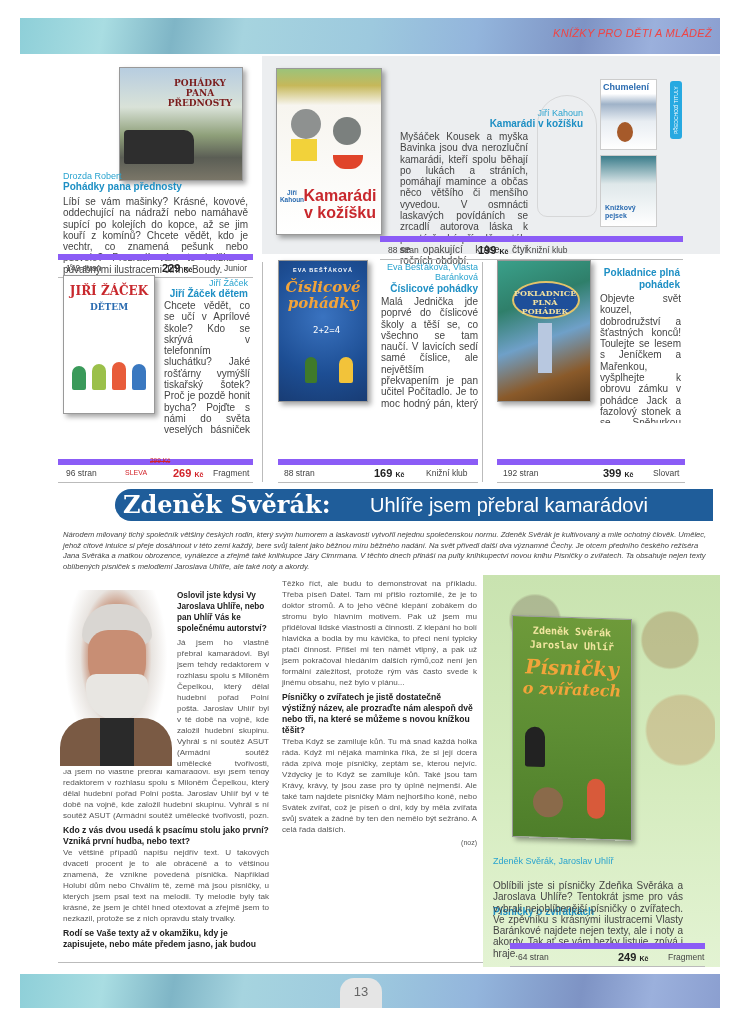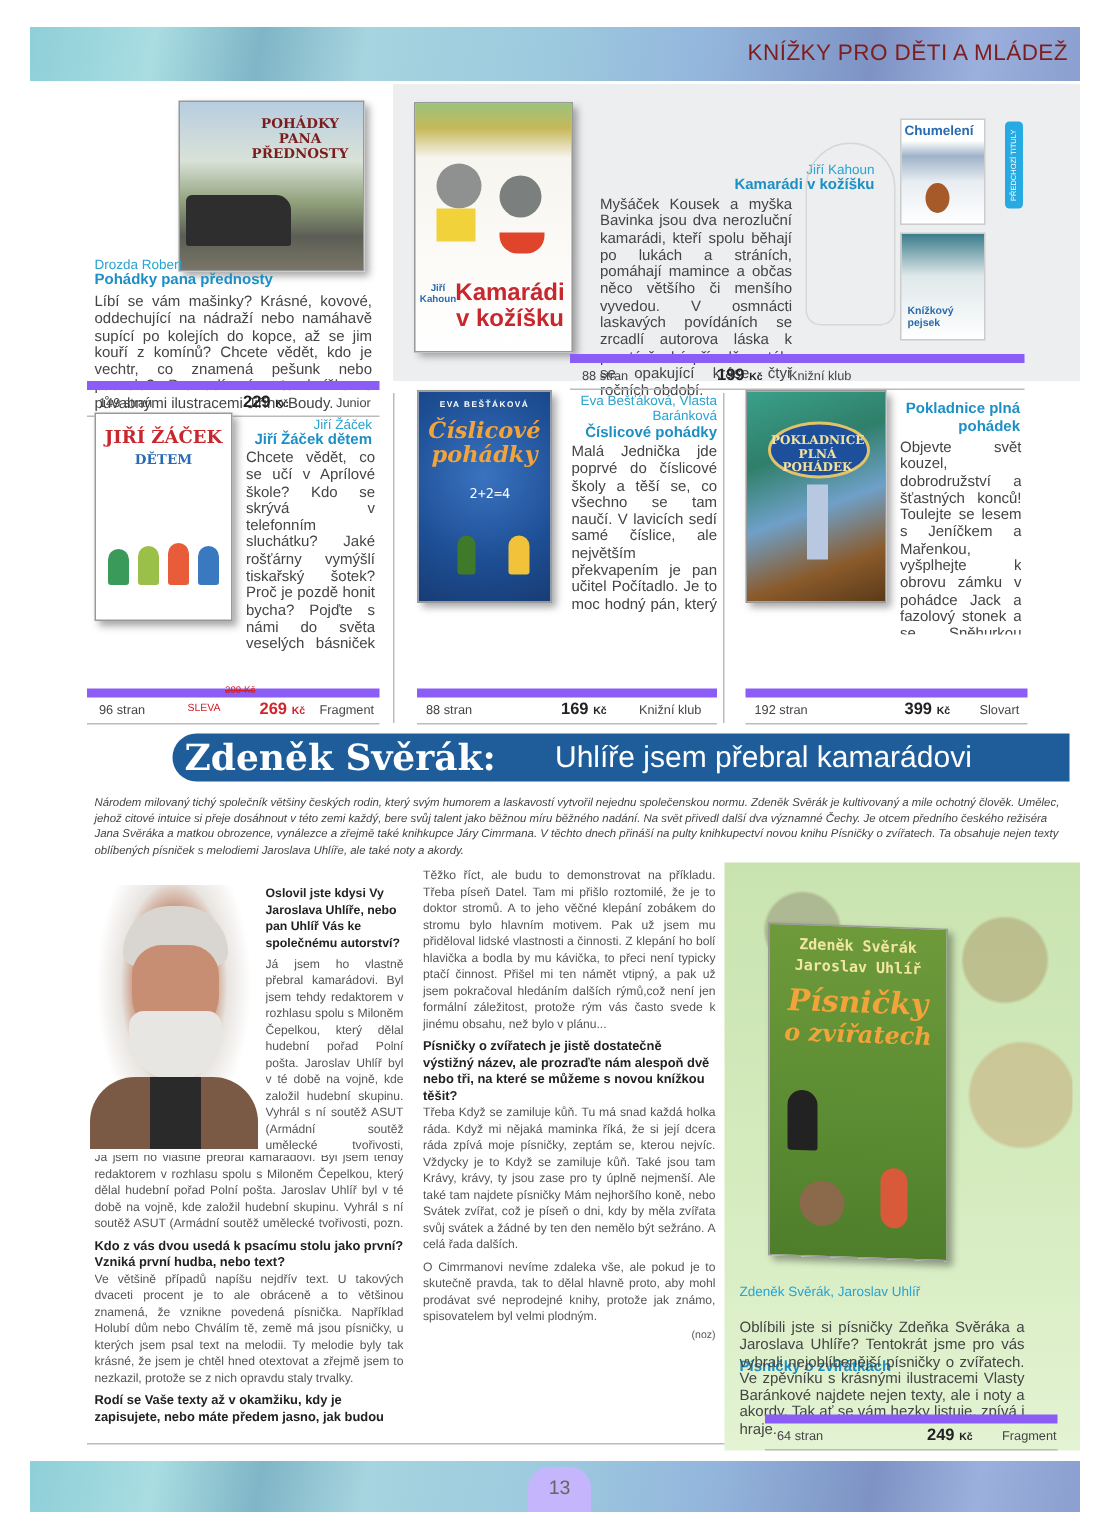--- a/index.html
+++ b/index.html
@@ -2,22 +2,22 @@
 <html><head>
 <meta charset="utf-8">
 <style>
   html, body { margin: 0; padding: 0; background: #ffffff; }
   body { width: 740px; height: 1025px; position: relative; overflow: hidden;
          font-family: "Liberation Sans", sans-serif; color: #333; }
   .abs { position: absolute; }
   .band { left: 20px; width: 700px; background: linear-gradient(100deg, #8ecfd8 0%, #a9dde2 12%, #7fb5c6 22%, #a6d4df 32%, #9dc9de 50%, #93b5dc 65%, #7e93c4 80%, #9bb0dc 90%, #8b9fd0 100%); }
   .band-top { top: 18px; height: 36px; }
   .band-bottom { top: 974px; height: 34px; }
-  .section-title { right: 28px; top: 27px; color: #7f1d1d; font-size: 15px; letter-spacing: 0.3px; }
-  .page-tab { left: 352px; top: 978px; width: 42px; height: 30px; background: #c4b5fd; border-radius: 14px 14px 0 0; text-align: center; font-size: 13px; color: #666; line-height: 28px; }
+  .section-title { right: 28px; top: 27px; color: #ef4444; font-size: 11px; letter-spacing: 0.3px; font-style: italic; }
+  .page-tab { left: 340px; top: 978px; width: 42px; height: 30px; background: #e5e5e5; border-radius: 14px 14px 0 0; text-align: center; font-size: 13px; color: #666; line-height: 28px; }
   .grey-panel { left: 262px; top: 56px; width: 458px; height: 198px; background: #eceef0; }
 
   .cover { box-shadow: 3px 3px 5px rgba(0,0,0,0.35); border: 1px solid #999; overflow: hidden; }
   .cover .ct { position: absolute; font-family: "DejaVu Serif", serif; font-weight: bold; text-align: center; }
 
   .author { font-size: 9px; color: #29a3cf; }
   .btitle { font-size: 10px; font-weight: bold; color: #1d8fc4; }
   .body { font-size: 10px; line-height: 11.3px; color: #444; text-align: justify; }
   .meta-row { height: 17px; border-top: 6px solid #8b5cf6; border-bottom: 1px solid #bbb; font-size: 8.5px; color: #444; }
   .meta-row span { position: absolute; top: 3px; }
@@ -158,21 +158,20 @@
   <div class="a" style="height:55px;overflow:hidden;margin-top:-4px;">Já jsem ho vlastně přebral kamarádovi. Byl jsem tehdy redaktorem v rozhlasu spolu s Miloněm Čepelkou, který dělal hudební pořad Polní pošta. Jaroslav Uhlíř byl v té době na vojně, kde založil hudební skupinu. Vyhrál s ní soutěž ASUT (Armádní soutěž umělecké tvořivosti, pozn. red.) a Čepelka je pozval do vysílání, aby zahráli. Rovnou tam Uhlíře vyzpovídal, při tom se mu Jarda svěřil, že hudbu také skládá, a tak mu Miloň nabídl své texty na zhudebnění. Písničky, které spolu udělali, se mi líbily. Jednoho dne jsem řekl: Vojíne Uhlíři, napsal jsem text pro děti, nezhudebnil byste ho? Slíbil, že se o to pokusí a za týden při opušťáku mi řekne. Tak vznikla naše první písnička, Strašidýlko Emílek. Pokračovali jsme dál, až jsem ho Čepelkovi přebral. Není to ode mě hezké, ale Miloň mi to už prý odpustil.</div>
   <div class="q">Kdo z vás dvou usedá k psacímu stolu jako první? Vzniká první hudba, nebo text?</div>
   <div class="a">Ve většině případů napíšu nejdřív text. U takových dvaceti procent je to ale obráceně a to většinou znamená, že vznikne povedená písnička. Například Holubí dům nebo Chválím tě, země má jsou písničky, u kterých jsem psal text na melodii. Ty melodie byly tak krásné, že jsem je chtěl hned otextovat a zřejmě jsem to nezkazil, protože se z nich opravdu staly trvalky.</div>
   <div class="q">Rodí se Vaše texty až v okamžiku, kdy je zapisujete, nebo máte předem jasno, jak budou vypadat a jak dopadne jejich příběh?</div>
 </div>
 
 <div class="abs" style="left:282px;top:578px;width:195px;">
   <div class="a">Těžko říct, ale budu to demonstrovat na příkladu. Třeba píseň Datel. Tam mi přišlo roztomilé, že je to doktor stromů. A to jeho věčné klepání zobákem do stromu bylo hlavním motivem. Pak už jsem mu přiděloval lidské vlastnosti a činnosti. Z klepání ho bolí hlavička a bodla by mu kávička, to přeci není typicky ptačí činnost. Přišel mi ten námět vtipný, a pak už jsem pokračoval hledáním dalších rýmů,což není jen formální záležitost, protože rým vás často svede k jinému obsahu, než bylo v plánu...</div>
   <div class="q">Písničky o zvířatech je jistě dostatečně výstižný název, ale prozraďte nám alespoň dvě nebo tři, na které se můžeme s novou knížkou těšit?</div>
   <div class="a">Třeba Když se zamiluje kůň. Tu má snad každá holka ráda. Když mi nějaká maminka říká, že si její dcera ráda zpívá moje písničky, zeptám se, kterou nejvíc. Vždycky je to Když se zamiluje kůň. Také jsou tam Krávy, krávy, ty jsou zase pro ty úplně nejmenší. Ale také tam najdete písničky Mám nejhoršího koně, nebo Svátek zvířat, což je píseň o dni, kdy by měla zvířata svůj svátek a žádné by ten den nemělo být sežráno. A celá řada dalších.</div>
-  <div class="a">O Cimrmanovi nevíme zdaleka vše, ale pokud je to skutečně pravda, tak to dělal hlavně proto, aby mohl prodávat své neprodejné knihy, protože jak známo, spisovatelem byl velmi plodným.</div>
   <div style="text-align:right;font-size:7px;color:#555;">(noz)</div>
 </div>
 
 <div class="abs green-panel"></div>
 <div class="abs" style="left:490px;top:580px;width:225px;height:200px;opacity:0.35;background:radial-gradient(circle at 20% 20%,#7a6a5a 0 10%,transparent 11%),radial-gradient(circle at 80% 30%,#a0784a 0 12%,transparent 13%),radial-gradient(circle at 85% 75%,#c08a5a 0 14%,transparent 15%);"></div>
 <div class="abs cover" style="left:512px;top:617px;width:118px;height:220px;background:linear-gradient(180deg,#6e9a3a 0%,#5e8e34 50%,#4e7e2a 100%);transform:skewY(2deg);">
   <div class="ct" style="left:0;top:8px;width:118px;font-size:10px;color:#f2e6a0;font-family:'DejaVu Sans Mono',monospace;">Zdeněk Svěrák</div>
   <div class="ct" style="left:0;top:22px;width:118px;font-size:10px;color:#f2e6a0;font-family:'DejaVu Sans Mono',monospace;">Jaroslav Uhlíř</div>
   <div class="ct" style="left:0;top:38px;width:118px;font-size:20px;color:#f2a43a;font-style:italic;">Písničky</div>
   <div class="ct" style="left:0;top:62px;width:118px;font-size:16px;color:#f2a43a;font-style:italic;">o zvířatech</div>

